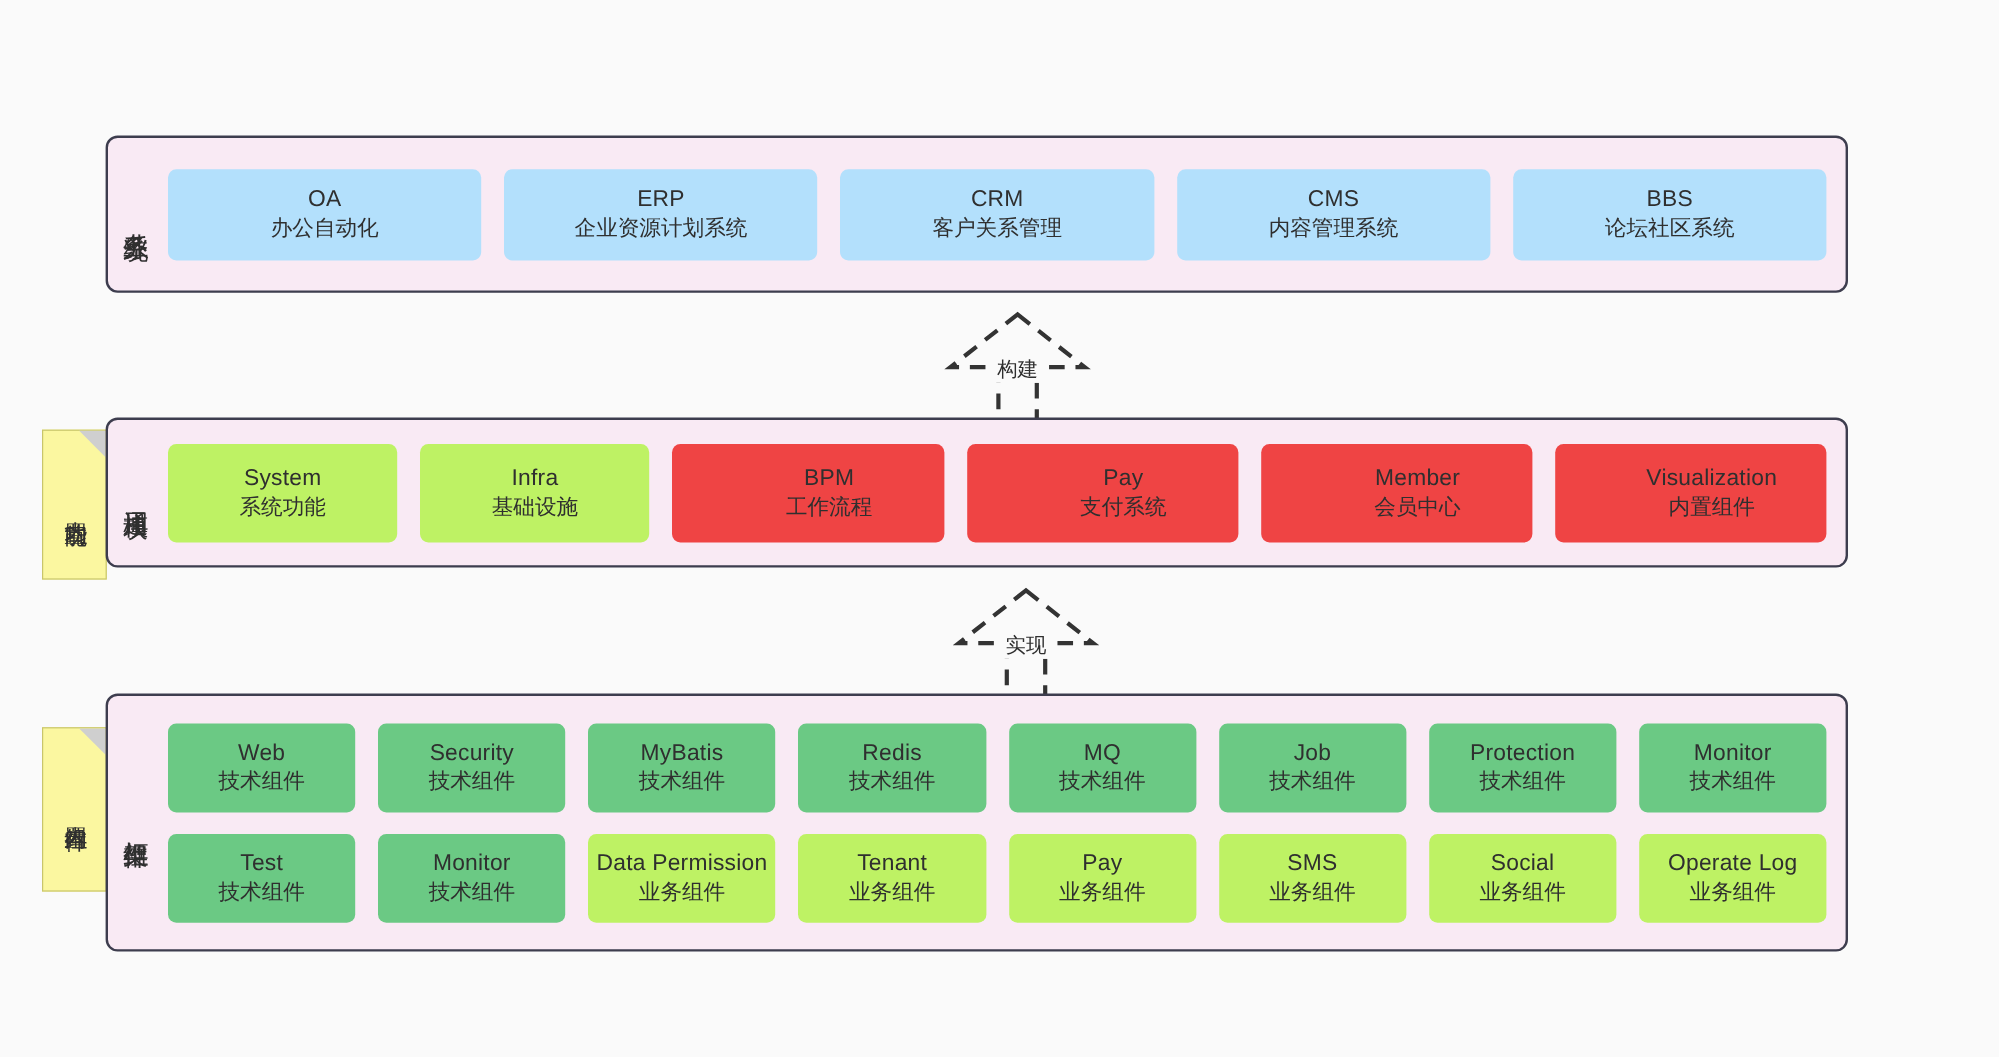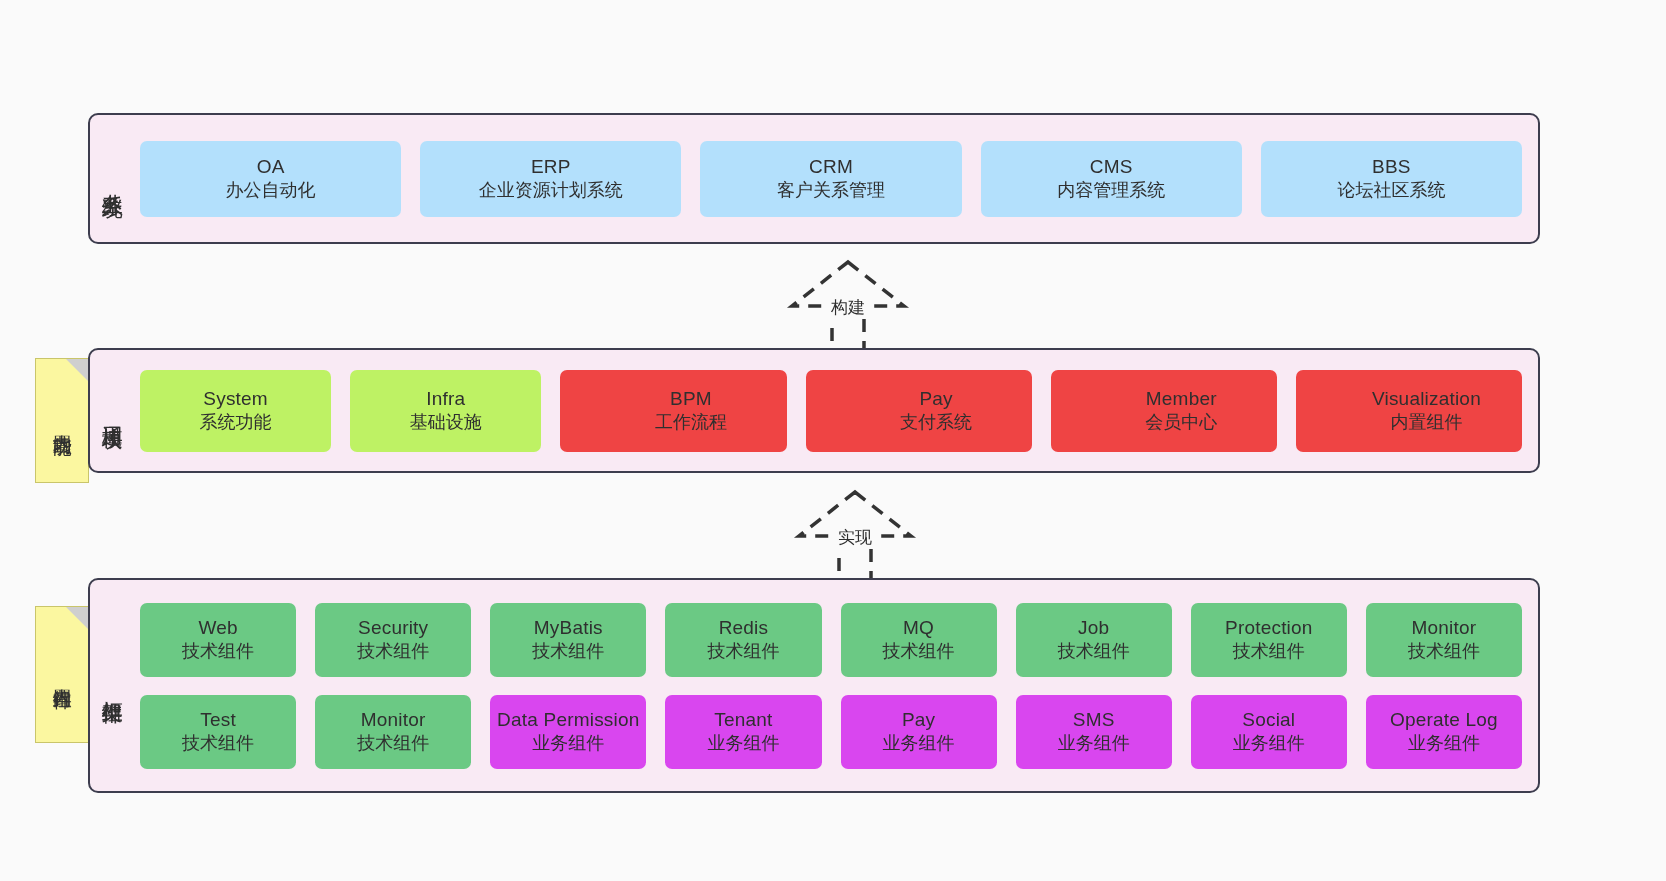--- a/index.html
+++ b/index.html
@@ -90,21 +90,21 @@
     font-size: 18px;
   }
 
   
   .card.blue { background: #b3e0fc; height: 76px; }
   
   .card.red  { background: #bef264; height: 82px; }
   .card.pink { background: #ef4444; height: 82px; padding-left: 41px; }
   
   .card.green      { background: #6bc984; height: 74px; }
-  .card.lightgreen { background: #d946ef; height: 74px; }
+  .card.lightgreen { background: #bef264; height: 74px; }
 
   
   .note {
     position: absolute;
     box-sizing: border-box;
     background: #fbf7a0;
     border: 1px solid #c9c56a;
     display: flex;
     align-items: center;
     justify-content: center;

